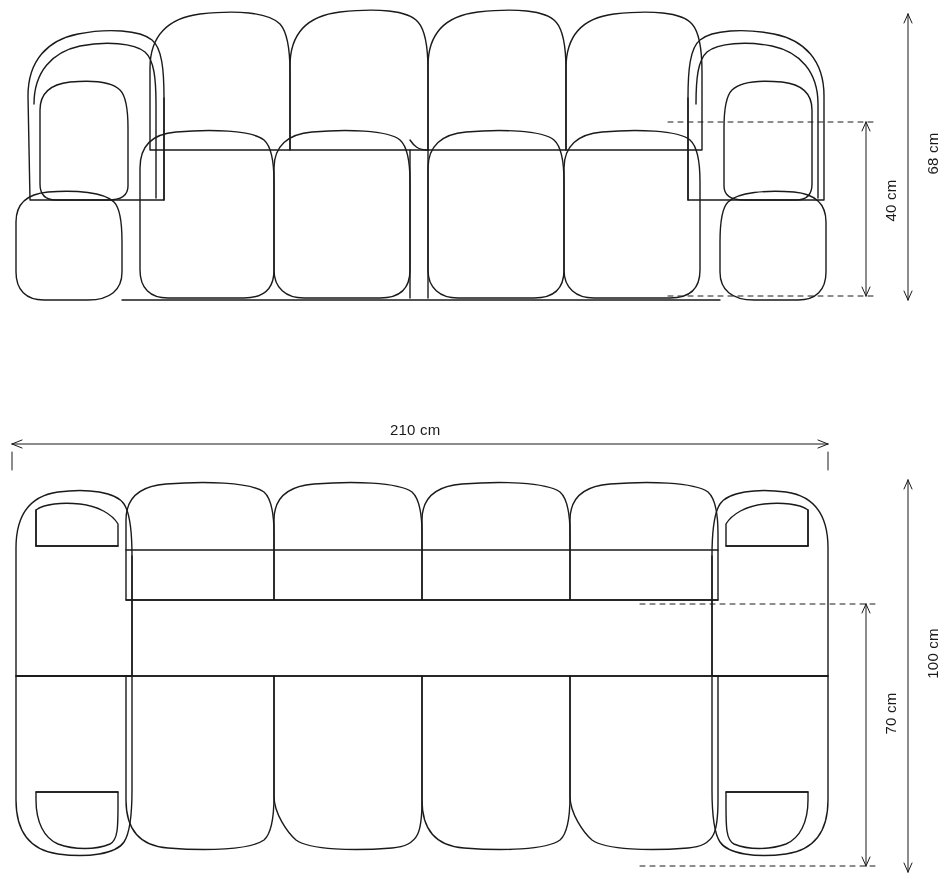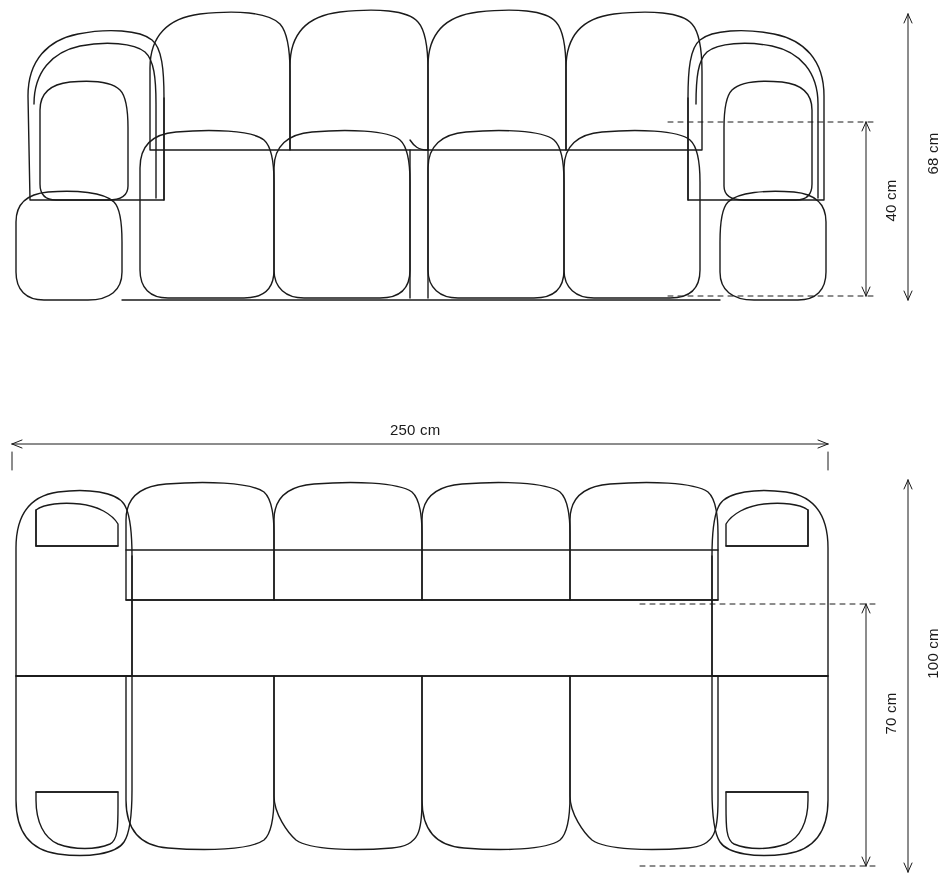--- a/index.html
+++ b/index.html
@@ -188,19 +188,19 @@
         <path d="M908 872 L904 863 M908 872 L912 863"></path>
       </g>
 
     </g>
   </svg>
 
   <div class="dim-label vert" style="left: 902px; top: 145px; width: 60px; text-align: center;">68 cm</div>
 
   <div class="dim-label vert" style="left: 860px; top: 192px; width: 60px; text-align: center;">40 cm</div>
 
-  <div class="dim-label" style="left: 390px; top: 421px;">250 cm</div>
+  <div class="dim-label" style="left: 390px; top: 421px;">210 cm</div>
 
   <div class="dim-label vert" style="left: 897px; top: 645px; width: 70px; text-align: center;">100 cm</div>
 
   <div class="dim-label vert" style="left: 860px; top: 705px; width: 60px; text-align: center;">70 cm</div>
 
 </div>
 
 </body></html>

